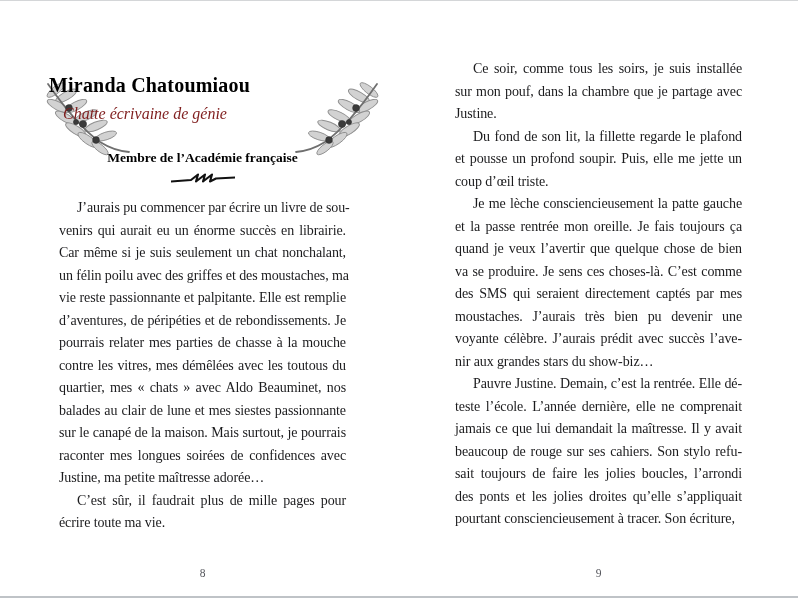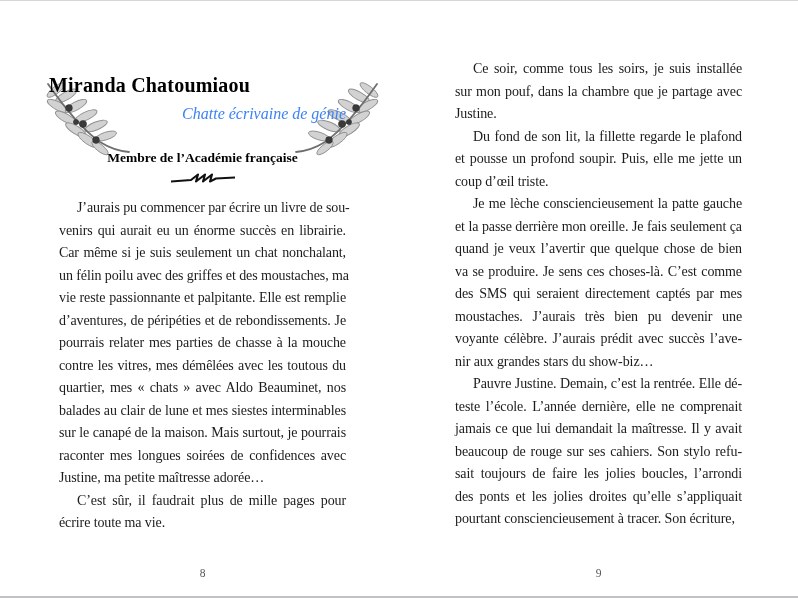--- a/index.html
+++ b/index.html
@@ -22,21 +22,21 @@
   
   .chapter-header { position: absolute; left: 0; top: 0; width: 100%; }
   .author-name {
     position: absolute; left: -10px; right: -10px; top: 74px;
     margin: 0; text-align: left;
     font-size: 20px; font-weight: bold; color: #000;
     letter-spacing: 0.2px;
   }
   .author-subtitle {
     position: absolute; left: 4px; right: 0; top: 105px;
-    text-align: right; font-style: italic; font-size: 16px; color: #3b82f6;
+    text-align: left; font-style: italic; font-size: 16px; color: #7f1d1d;
   }
   .author-affiliation {
     position: absolute; left: 0; right: 0; top: 135px;
     text-align: center; font-weight: bold; font-size: 13.5px; color: #000; margin-top: 15px;
   }
   .ornament { position: absolute; top: 82px; width: 96px; height: 84px; }
   .ornament.left-branch { left: -23px; }
   .ornament.right-branch { left: 234px; transform: scaleX(-1); }
   .squiggle { position: absolute; top: 172px; left: 50%; transform: translateX(-50%); }
 
@@ -130,40 +130,40 @@
     <div class="body-text">
         <div class="bodyline first">J’aurais pu commencer par écrire un livre de sou-</div>
         <div class="bodyline">venirs qui aurait eu un énorme succès en librairie.</div>
         <div class="bodyline">Car même si je suis seulement un chat nonchalant,</div>
         <div class="bodyline">un félin poilu avec des griffes et des moustaches, ma</div>
         <div class="bodyline">vie reste passionnante et palpitante. Elle est remplie</div>
         <div class="bodyline">d’aventures, de péripéties et de rebondissements. Je</div>
         <div class="bodyline">pourrais relater mes parties de chasse à la mouche</div>
         <div class="bodyline">contre les vitres, mes démêlées avec les toutous du</div>
         <div class="bodyline">quartier, mes « chats » avec Aldo Beauminet, nos</div>
-        <div class="bodyline">balades au clair de lune et mes siestes interminables</div>
+        <div class="bodyline">balades au clair de lune et mes siestes passionnante</div>
         <div class="bodyline">sur le canapé de la maison. Mais surtout, je pourrais</div>
         <div class="bodyline">raconter mes longues soirées de confidences avec</div>
         <div class="bodyline last">Justine, ma petite maîtresse adorée…</div>
         <div class="bodyline first">C’est sûr, il faudrait plus de mille pages pour</div>
         <div class="bodyline last">écrire toute ma vie.</div>
       </div>
     <div class="pagenum">8</div>
   </section>
 
   <section class="page right">
     <div class="body-text">
         <div class="bodyline first">Ce soir, comme tous les soirs, je suis installée</div>
         <div class="bodyline">sur mon pouf, dans la chambre que je partage avec</div>
         <div class="bodyline last">Justine.</div>
         <div class="bodyline first">Du fond de son lit, la fillette regarde le plafond</div>
         <div class="bodyline">et pousse un profond soupir. Puis, elle me jette un</div>
         <div class="bodyline last">coup d’œil triste.</div>
         <div class="bodyline first">Je me lèche consciencieusement la patte gauche</div>
-        <div class="bodyline">et la passe derrière mon oreille. Je fais seulement ça</div>
+        <div class="bodyline">et la passe rentrée mon oreille. Je fais toujours ça</div>
         <div class="bodyline">quand je veux l’avertir que quelque chose de bien</div>
         <div class="bodyline">va se produire. Je sens ces choses-là. C’est comme</div>
         <div class="bodyline">des SMS qui seraient directement captés par mes</div>
         <div class="bodyline">moustaches. J’aurais très bien pu devenir une</div>
         <div class="bodyline">voyante célèbre. J’aurais prédit avec succès l’ave-</div>
         <div class="bodyline last">nir aux grandes stars du show-biz…</div>
         <div class="bodyline first">Pauvre Justine. Demain, c’est la rentrée. Elle dé-</div>
         <div class="bodyline">teste l’école. L’année dernière, elle ne comprenait</div>
         <div class="bodyline">jamais ce que lui demandait la maîtresse. Il y avait</div>
         <div class="bodyline">beaucoup de rouge sur ses cahiers. Son stylo refu-</div>

